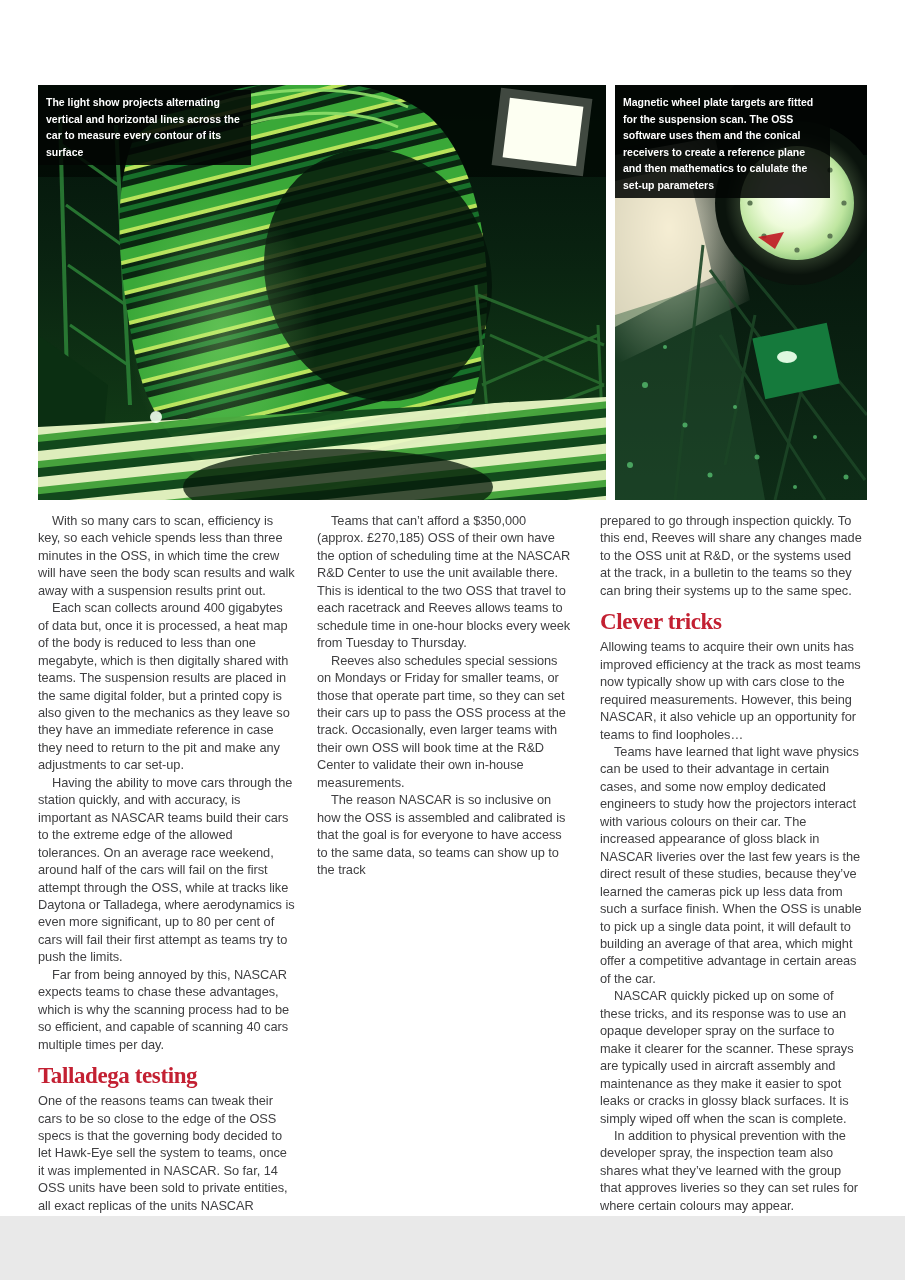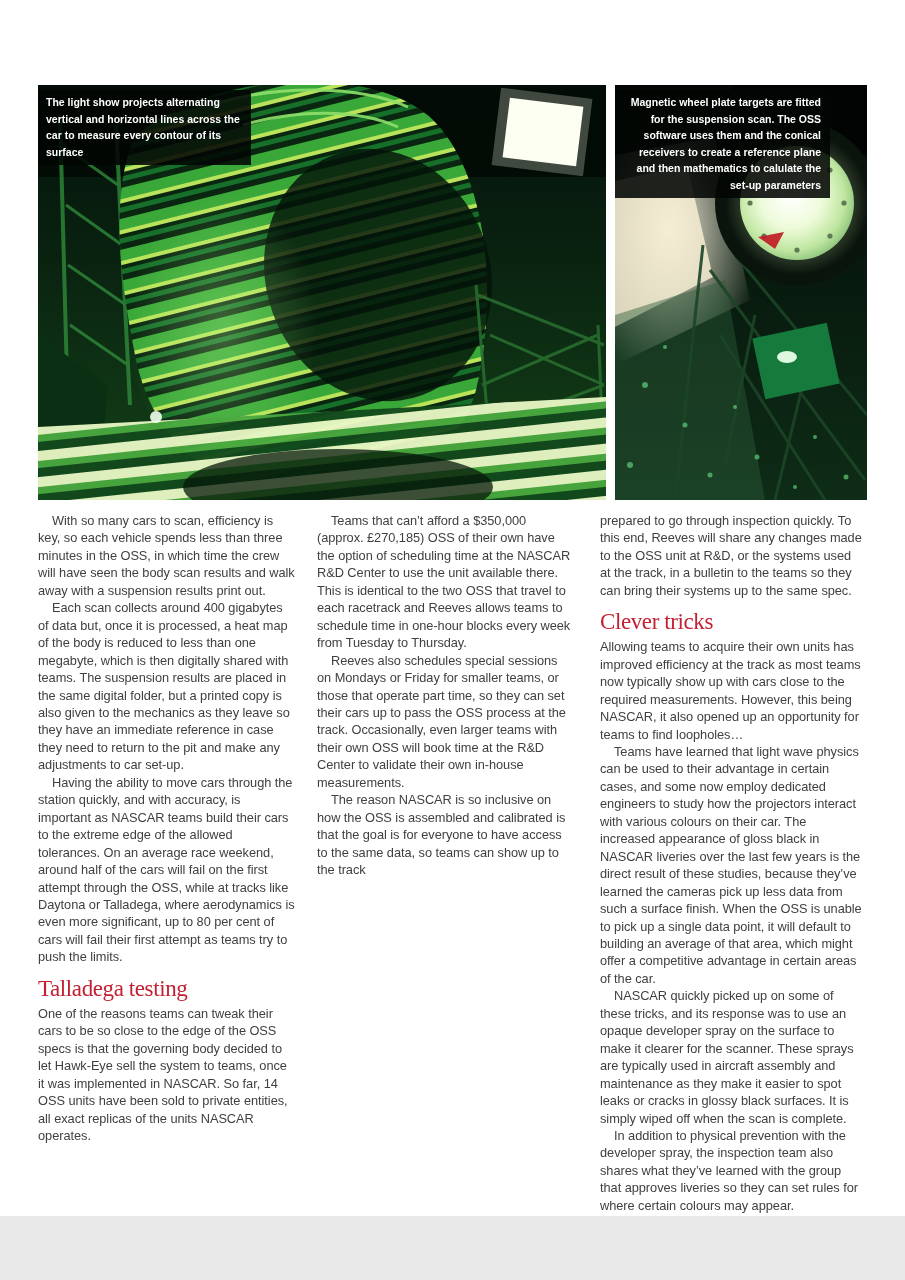--- a/index.html
+++ b/index.html
@@ -7,21 +7,21 @@
     position:relative; width:905px; height:1216px; margin:0 auto;
     background:#ffffff; overflow:hidden;
     font-family:"Liberation Sans", sans-serif;
     -webkit-font-smoothing:antialiased;
   }
 
   
   .photo { position:absolute; top:85px; height:415px; overflow:hidden; background:#04120a; }
   .photo svg { display:block; width:100%; height:100%; }
   .photo-left  { left:38px;  width:568px; }
-  .photo-right { left:615px; width:252px;text-align:right; }
+  .photo-right { left:615px; width:252px; }
 
   .caption {
     position:absolute; top:5px; left:0; z-index:5;
     background:rgba(2,6,3,0.88);
     color:#ffffff; font-weight:700;
     font-size:10.5px; line-height:16.5px;
     padding:4px 9px 5px 8px;
   }
   .photo-left  .caption { width:196px; }
   .photo-right .caption { width:198px; }
@@ -34,21 +34,21 @@
   }
   .col-1 { left:38px;  }
   .col-2 { left:317px; }
   .col-3 { left:600px; width:262px; }
 
   .col p { margin:0; text-indent:14px; }
   .col p.p-noindent { text-indent:0; }
 
   .red-heading {
     font-family:"Liberation Serif", serif;
-    font-weight:400; font-size:23px; line-height:24px;
+    font-weight:700; font-size:23px; line-height:24px;
     color:#c32032; letter-spacing:-0.4px;
     margin:11px 0 4px 0;
   }
 
   
   .pull-quote {
     margin-top:27px; text-align:center;
     font-size:19.5px; line-height:28.5px; color:#55575b;
     letter-spacing:-0.2px;
   }
@@ -212,34 +212,35 @@
           <circle cx="180" cy="402" r="2"></circle>
       </g>
     </svg>
     <div class="caption">Magnetic wheel plate targets are fitted for the suspension scan. The OSS software uses them and the conical receivers to create a reference plane and then mathematics to calulate the set-up parameters</div>
   </div>
 
   <div class="col col-1">
     <p>With so many cars to scan, efficiency is key, so each vehicle spends less than three minutes in the OSS, in which time the crew will have seen the body scan results and walk away with a suspension results print out.</p>
     <p>Each scan collects around 400 gigabytes of data but, once it is processed, a heat map of the body is reduced to less than one megabyte, which is then digitally shared with teams. The suspension results are placed in the same digital folder, but a printed copy is also given to the mechanics as they leave so they have an immediate reference in case they need to return to the pit and make any adjustments to car set-up.</p>
     <p>Having the ability to move cars through the station quickly, and with accuracy, is important as NASCAR teams build their cars to the extreme edge of the allowed tolerances. On an average race weekend, around half of the cars will fail on the first attempt through the OSS, while at tracks like Daytona or Talladega, where aerodynamics is even more significant, up to 80 per cent of cars will fail their first attempt as teams try to push the limits.</p>
+    <p>Far from being annoyed by this, NASCAR expects teams to chase these advantages, which is why the scanning process had to be so efficient, and capable of scanning 40 cars multiple times per day.</p>
     <div class="red-heading">Talladega testing</div>
     <p class="p-noindent">One of the reasons teams can tweak their cars to be so close to the edge of the OSS specs is that the governing body decided to let Hawk-Eye sell the system to teams, once it was implemented in NASCAR. So far, 14 OSS units have been sold to private entities, all exact replicas of the units NASCAR operates.</p>
   </div>
 
   <div class="col col-2">
     <p>Teams that can’t afford a $350,000 (approx. £270,185) OSS of their own have the option of scheduling time at the NASCAR R&amp;D Center to use the unit available there. This is identical to the two OSS that travel to each racetrack and Reeves allows teams to schedule time in one-hour blocks every week from Tuesday to Thursday.</p>
     <p>Reeves also schedules special sessions on Mondays or Friday for smaller teams, or those that operate part time, so they can set their cars up to pass the OSS process at the track. Occasionally, even larger teams with their own OSS will book time at the R&amp;D Center to validate their own in-house measurements.</p>
     <p>The reason NASCAR is so inclusive on how the OSS is assembled and calibrated is that the goal is for everyone to have access to the same data, so teams can show up to the track</p>
   </div>
 
   <div class="col col-3">
     <p class="p-noindent">prepared to go through inspection quickly. To this end, Reeves will share any changes made to the OSS unit at R&amp;D, or the systems used at the track, in a bulletin to the teams so they can bring their systems up to the same spec.</p>
     <div class="red-heading">Clever tricks</div>
-    <p class="p-noindent">Allowing teams to acquire their own units has improved efficiency at the track as most teams now typically show up with cars close to the required measurements. However, this being NASCAR, it also opened up an opportunity for teams to find loopholes…</p>
+    <p class="p-noindent">Allowing teams to acquire their own units has improved efficiency at the track as most teams now typically show up with cars close to the required measurements. However, this being NASCAR, it also vehicle up an opportunity for teams to find loopholes…</p>
     <p>Teams have learned that light wave physics can be used to their advantage in certain cases, and some now employ dedicated engineers to study how the projectors interact with various colours on their car. The increased appearance of gloss black in NASCAR liveries over the last few years is the direct result of these studies, because they’ve learned the cameras pick up less data from such a surface finish. When the OSS is unable to pick up a single data point, it will default to building an average of that area, which might offer a competitive advantage in certain areas of the car.</p>
     <p>NASCAR quickly picked up on some of these tricks, and its response was to use an opaque developer spray on the surface to make it clearer for the scanner. These sprays are typically used in aircraft assembly and maintenance as they make it easier to spot leaks or cracks in glossy black surfaces. It is simply wiped off when the scan is complete.</p>
     <p>In addition to physical prevention with the developer spray, the inspection team also shares what they’ve learned with the group that approves liveries so they can set rules for where certain colours may appear.</p>
   </div>
 
   <div class="footer">
     <span class="page-num">38</span><span class="mag-title">STOCKCAR ENGINEERING</span><span class="site">www.racecar-engineering.com</span>
   </div>
   <div class="footer-rule"></div>
 

